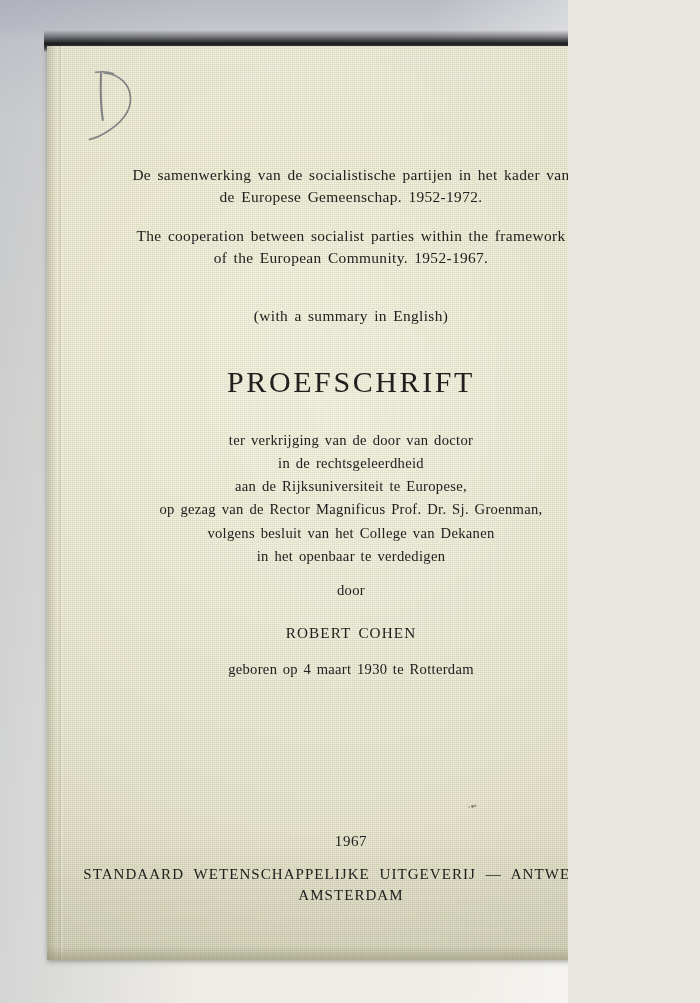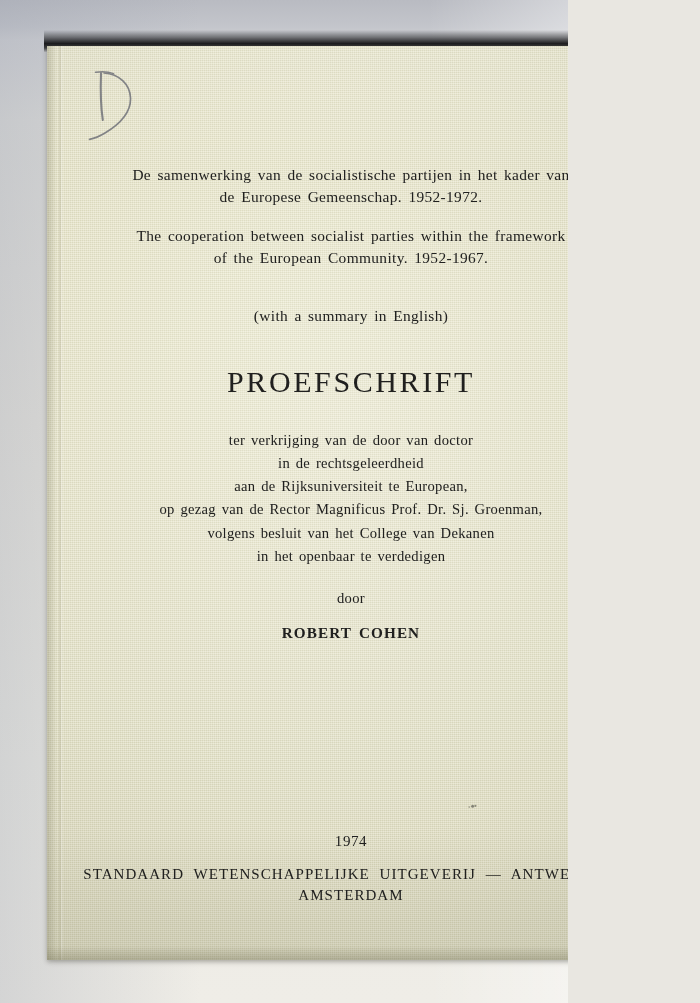--- a/index.html
+++ b/index.html
@@ -170,27 +170,25 @@
     font-size: 14.6px;
     letter-spacing: .3px;
     word-spacing: 1.8px;
     line-height: 1.585;
   }
 
   #door {
     top: 534px;
     font-size: 14.6px;
     letter-spacing: .3px;
-    margin-top: 8px;
   }
   #author {
     top: 576px;
     font-size: 15.2px;
     letter-spacing: 1.1px;
-    font-weight: bold;
   }
   #author .gap { display: inline-block; width: 7px; }
   #birth {
     top: 613px;
     font-size: 14.6px;
     letter-spacing: .3px;
     word-spacing: 1.6px;
   }
 
   #year {
@@ -257,26 +255,27 @@
         <span>of the European Community. 1952-1967.</span>
       </p>
       <p class="para summary">(with a summary in English)</p>
     </div>
 
     <div class="ink" id="proefschrift">PROEFSCHRIFT</div>
 
     <div class="ink" id="degree-block">
       <div>ter verkrijging van de door van doctor</div>
       <div>in de rechtsgeleerdheid</div>
-      <div>aan de Rijksuniversiteit te European,</div>
+      <div>aan de Rijksuniversiteit te Europese,</div>
       <div>op gezag van de Rector Magnificus Prof. Dr. Sj. Groenman,</div>
       <div>volgens besluit van het College van Dekanen</div>
       <div>in het openbaar te verdedigen</div>
     </div>
 
     <div class="ink" id="door">door</div>
     <div class="ink" id="author"><span>ROBERT</span><span class="gap"></span><span>COHEN</span></div>
-
-    <div class="ink" id="year">1974</div>
+    <div class="ink" id="birth">geboren op 4 maart 1930 te Rotterdam</div>
+
+    <div class="ink" id="year">1967</div>
     <div class="ink" id="publisher">STANDAARD  WETENSCHAPPELIJKE  UITGEVERIJ  —  ANTWERPEN-AMSTERDAM</div>
 
   </div>
 </div>
 
 </body></html>

